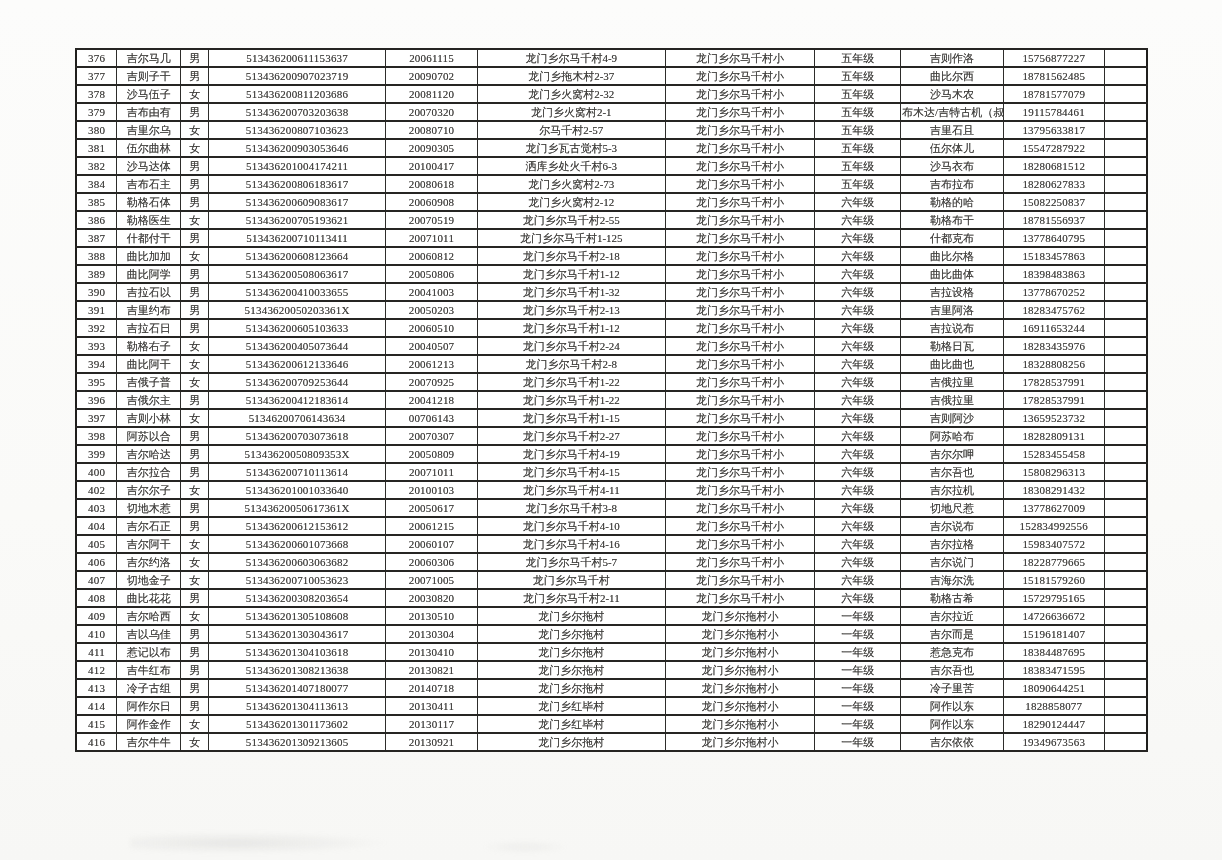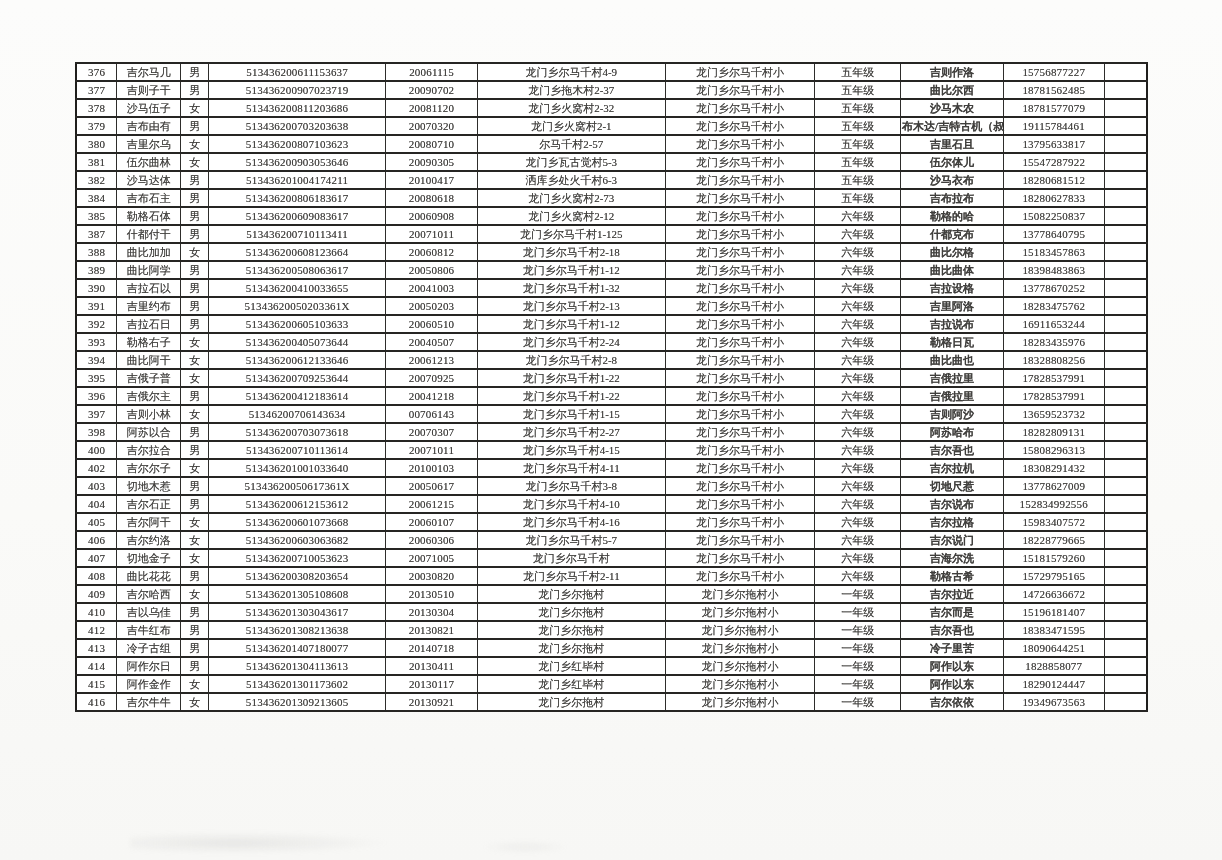--- a/index.html
+++ b/index.html
@@ -31,21 +31,21 @@
   .smudge-mid {
     position: absolute;
     left: 480px; top: 840px;
     width: 90px; height: 14px;
     background: radial-gradient(ellipse at 50% 50%, rgba(200,200,198,0.18), rgba(200,200,198,0) 70%);
     filter: blur(2px);
   }
   table.roster {
     position: absolute;
     left: 75px;
-    top: 62px;
+    top: 48px;
     width: 1073px;
     height: 611px;
     border-collapse: collapse;
     table-layout: fixed;
     background: #fff;
   }
   table.roster td {
     border-left: 1px solid #2e2d2b;
     border-right: 1px solid #2e2d2b;
     border-top: 2px solid #262523;
@@ -61,21 +61,21 @@
     text-shadow: 0 0 0.6px rgba(80,79,76,0.75);
   }
   table.roster { border: 2px solid #1f1e1c; }
   td.col-no, td.col-id_number, td.col-birth_date, td.col-phone {
     font-size: 10.5px;
     letter-spacing: 0.2px;
   }
   td.col-name, td.col-address, td.col-school, td.col-grade, td.col-guardian, td.col-gender {
     font-size: 10.8px;
   }
-  td.col-guardian { letter-spacing: 0; font-weight: bold; }
+  td.col-guardian { letter-spacing: 0; }
   
   col.c-no       { width: 3.8%; }
   col.c-name     { width: 6.0%; }
   col.c-gender   { width: 2.6%; }
   col.c-id       { width: 16.5%; }
   col.c-birth    { width: 8.6%; }
   col.c-address  { width: 17.5%; }
   col.c-school   { width: 14.0%; }
   col.c-grade    { width: 8.0%; }
   col.c-guardian { width: 9.6%; }
@@ -212,20 +212,33 @@
           <td class="col-id_number">513436200609083617</td>
           <td class="col-birth_date">20060908</td>
           <td class="col-address">龙门乡火窝村2-12</td>
           <td class="col-school">龙门乡尔马千村小</td>
           <td class="col-grade">六年级</td>
           <td class="col-guardian">勒格的哈</td>
           <td class="col-phone">15082250837</td>
           <td class="col-blank"></td>
         </tr>
         <tr>
+          <td class="col-no">386</td>
+          <td class="col-name">勒格医生</td>
+          <td class="col-gender">女</td>
+          <td class="col-id_number">513436200705193621</td>
+          <td class="col-birth_date">20070519</td>
+          <td class="col-address">龙门乡尔马千村2-55</td>
+          <td class="col-school">龙门乡尔马千村小</td>
+          <td class="col-grade">六年级</td>
+          <td class="col-guardian">勒格布干</td>
+          <td class="col-phone">18781556937</td>
+          <td class="col-blank"></td>
+        </tr>
+        <tr>
           <td class="col-no">387</td>
           <td class="col-name">什都付干</td>
           <td class="col-gender">男</td>
           <td class="col-id_number">513436200710113411</td>
           <td class="col-birth_date">20071011</td>
           <td class="col-address">龙门乡尔马千村1-125</td>
           <td class="col-school">龙门乡尔马千村小</td>
           <td class="col-grade">六年级</td>
           <td class="col-guardian">什都克布</td>
           <td class="col-phone">13778640795</td>
@@ -368,20 +381,33 @@
           <td class="col-id_number">513436200703073618</td>
           <td class="col-birth_date">20070307</td>
           <td class="col-address">龙门乡尔马千村2-27</td>
           <td class="col-school">龙门乡尔马千村小</td>
           <td class="col-grade">六年级</td>
           <td class="col-guardian">阿苏哈布</td>
           <td class="col-phone">18282809131</td>
           <td class="col-blank"></td>
         </tr>
         <tr>
+          <td class="col-no">399</td>
+          <td class="col-name">吉尔哈达</td>
+          <td class="col-gender">男</td>
+          <td class="col-id_number">51343620050809353X</td>
+          <td class="col-birth_date">20050809</td>
+          <td class="col-address">龙门乡尔马千村4-19</td>
+          <td class="col-school">龙门乡尔马千村小</td>
+          <td class="col-grade">六年级</td>
+          <td class="col-guardian">吉尔尔呷</td>
+          <td class="col-phone">15283455458</td>
+          <td class="col-blank"></td>
+        </tr>
+        <tr>
           <td class="col-no">400</td>
           <td class="col-name">吉尔拉合</td>
           <td class="col-gender">男</td>
           <td class="col-id_number">513436200710113614</td>
           <td class="col-birth_date">20071011</td>
           <td class="col-address">龙门乡尔马千村4-15</td>
           <td class="col-school">龙门乡尔马千村小</td>
           <td class="col-grade">六年级</td>
           <td class="col-guardian">吉尔吾也</td>
           <td class="col-phone">15808296313</td>
@@ -495,20 +521,33 @@
           <td class="col-no">410</td>
           <td class="col-name">吉以乌佳</td>
           <td class="col-gender">男</td>
           <td class="col-id_number">513436201303043617</td>
           <td class="col-birth_date">20130304</td>
           <td class="col-address">龙门乡尔拖村</td>
           <td class="col-school">龙门乡尔拖村小</td>
           <td class="col-grade">一年级</td>
           <td class="col-guardian">吉尔而是</td>
           <td class="col-phone">15196181407</td>
+          <td class="col-blank"></td>
+        </tr>
+        <tr>
+          <td class="col-no">411</td>
+          <td class="col-name">惹记以布</td>
+          <td class="col-gender">男</td>
+          <td class="col-id_number">513436201304103618</td>
+          <td class="col-birth_date">20130410</td>
+          <td class="col-address">龙门乡尔拖村</td>
+          <td class="col-school">龙门乡尔拖村小</td>
+          <td class="col-grade">一年级</td>
+          <td class="col-guardian">惹急克布</td>
+          <td class="col-phone">18384487695</td>
           <td class="col-blank"></td>
         </tr>
         <tr>
           <td class="col-no">412</td>
           <td class="col-name">吉牛红布</td>
           <td class="col-gender">男</td>
           <td class="col-id_number">513436201308213638</td>
           <td class="col-birth_date">20130821</td>
           <td class="col-address">龙门乡尔拖村</td>
           <td class="col-school">龙门乡尔拖村小</td>

